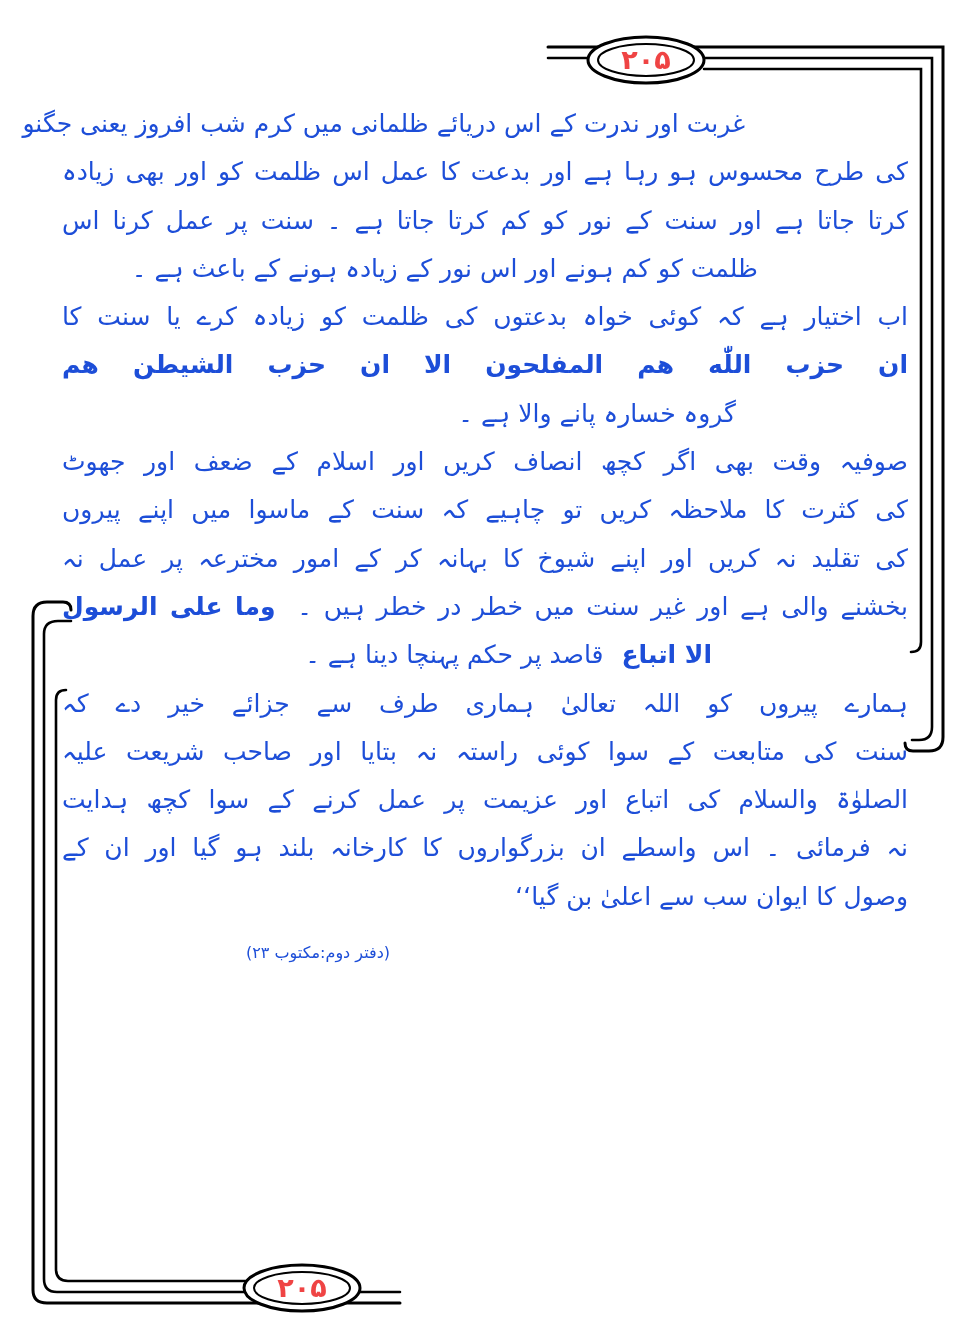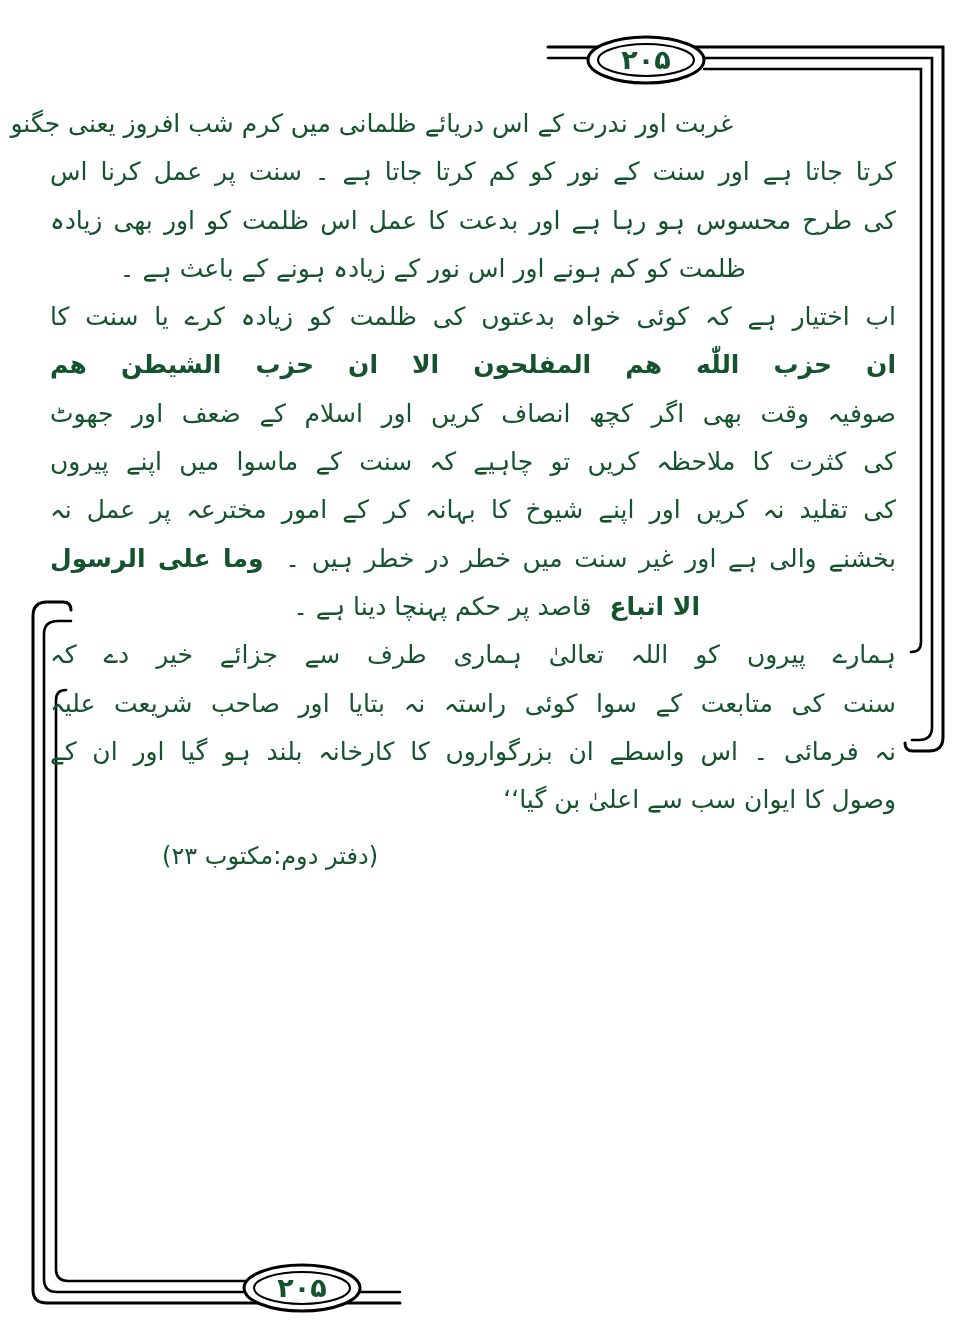--- a/index.html
+++ b/index.html
@@ -6,44 +6,44 @@
   body{
     position:relative;
     width:960px;height:1334px;
     background:#ffffff;
     font-family:"DejaVu Sans",sans-serif;
     overflow:hidden;
   }
   .border-svg{position:absolute;left:0;top:0;z-index:0;}
   .pagenum{
     position:absolute;z-index:2;
-    font-weight:bold;font-size:27px;color:#14532d;
+    font-weight:bold;font-size:27px;color:#ef4444;
     text-align:center;direction:rtl;
   }
   .pagenum.top{left:588px;top:38px;width:116px;height:44px;line-height:44px;}
   .pagenum.bottom{left:244px;top:1266px;width:116px;height:44px;line-height:44px;}
   .textblock{
     position:absolute;z-index:1;
-    top:100px;left:50px;width:846px;
-    direction:rtl;color:#14532d;
+    top:100px;left:62px;width:846px;
+    direction:rtl;color:#1d4ed8;
   }
   .line{
     font-size:25px;line-height:48.3px;
     text-align:justify;text-align-last:justify;
     white-space:nowrap;overflow:visible;
   }
   .line.end{text-align:right;text-align-last:right;}
   .arabic{font-weight:bold;}
   .seg + .seg{margin-right:10px;text-align:center;}
   .ind-a{margin-right:163px;}
   .ind-b{margin-right:150px;text-align:right;text-align-last:right;}
   .ind-c{margin-right:172px;text-align:right;text-align-last:right;}
   .ind-d{margin-right:196px;text-align:right;text-align-last:right;}
   .citation{
-    font-size:24px;line-height:48.3px;margin-top:8px;margin-right:518px;
+    font-size:16px;line-height:48.3px;margin-top:8px;margin-right:518px;
     text-align:right;text-align-last:right;
   }
 </style>
 </head>
 <body>
 
 <svg class="border-svg" width="960" height="1334" viewBox="0 0 960 1334" aria-hidden="true">
 
   <path d="M 548 47 H 943 V 737 Q 943 751 929 751 H 913 Q 905 751 905 743" fill="none" stroke="#000" stroke-width="3" stroke-linecap="round"></path>
   <path d="M 548 58 H 932 V 727 Q 932 740 919 740 H 912" fill="none" stroke="#000" stroke-width="2.6" stroke-linecap="round"></path>
@@ -63,41 +63,44 @@
 <div class="pagenum top">۲۰۵</div>
 <div class="pagenum bottom">۲۰۵</div>
 
 <div class="textblock">
 
   <div class="line ind-a">
     <span class="seg">غربت اور ندرت کے اس دریائے ظلمانی میں کرم شب افروز یعنی جگنو</span>
   </div>
 
   <div class="line">
-    <span class="seg">کرتا جاتا ہے اور سنت کے نور کو کم کرتا جاتا ہے ۔ سنت پر عمل کرنا اس</span>
+    <span class="seg">کی طرح محسوس ہو رہا ہے اور بدعت کا عمل اس ظلمت کو اور بھی زیادہ</span>
   </div>
 
   <div class="line">
-    <span class="seg">کی طرح محسوس ہو رہا ہے اور بدعت کا عمل اس ظلمت کو اور بھی زیادہ</span>
+    <span class="seg">کرتا جاتا ہے اور سنت کے نور کو کم کرتا جاتا ہے ۔ سنت پر عمل کرنا اس</span>
   </div>
 
   <div class="line end ind-b">
     <span class="seg">ظلمت کو کم ہونے اور اس نور کے زیادہ ہونے کے باعث ہے ۔</span>
   </div>
 
   <div class="line">
     <span class="seg">اب اختیار ہے کہ کوئی خواہ بدعتوں کی ظلمت کو زیادہ کرے یا سنت کا</span>
   </div>
 
 
   <div class="line arabic">
     <span class="seg">ان حزب اللّٰه هم المفلحون الا ان حزب الشيطن هم</span>
   </div>
 
 
+  <div class="line end ind-c">
+    <span class="seg">گروہ خسارہ پانے والا ہے ۔</span>
+  </div>
 
   <div class="line">
     <span class="seg">صوفیہ وقت بھی اگر کچھ انصاف کریں اور اسلام کے ضعف اور جھوٹ</span>
   </div>
 
   <div class="line">
     <span class="seg">کی کثرت کا ملاحظہ کریں تو چاہیے کہ سنت کے ماسوا میں اپنے پیروں</span>
   </div>
 
   <div class="line">
@@ -118,20 +121,23 @@
   <div class="line">
     <span class="seg">ہمارے پیروں کو اللہ تعالیٰ ہماری طرف سے جزائے خیر دے کہ</span>
   </div>
 
 
 
   <div class="line">
     <span class="seg">سنت کی متابعت کے سوا کوئی راستہ نہ بتایا اور صاحب شریعت علیہ</span>
   </div>
 
+  <div class="line">
+    <span class="seg">الصلوٰۃ والسلام کی اتباع اور عزیمت پر عمل کرنے کے سوا کچھ ہدایت</span>
+  </div>
 
   <div class="line">
     <span class="seg">نہ فرمائی ۔ اس واسطے ان بزرگواروں کا کارخانہ بلند ہو گیا اور ان کے</span>
   </div>
 
   <div class="line end">
     <span class="seg">وصول کا ایوان سب سے اعلیٰ بن گیا‘‘</span>
   </div>
 
   <div class="line citation">(دفتر دوم:مکتوب ۲۳)</div>

